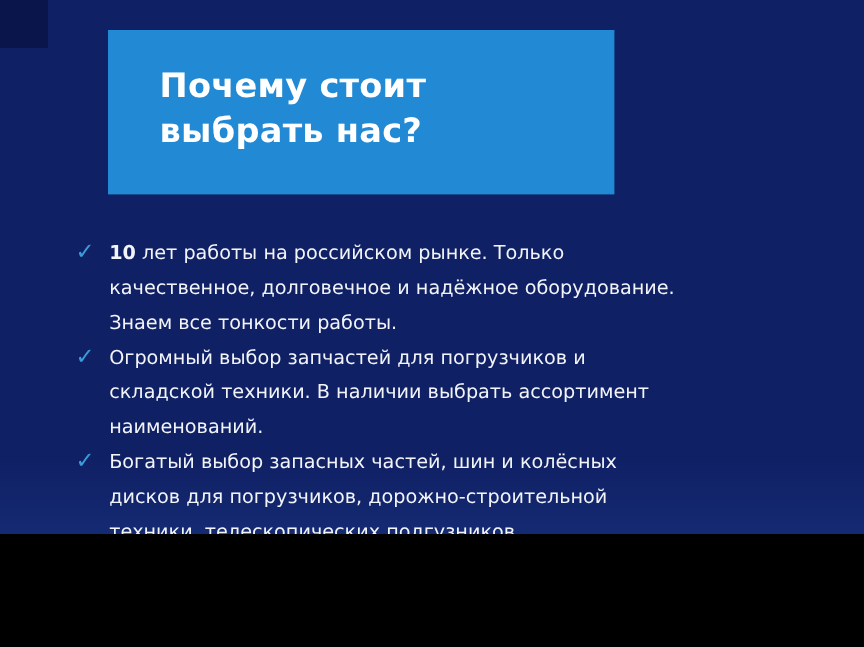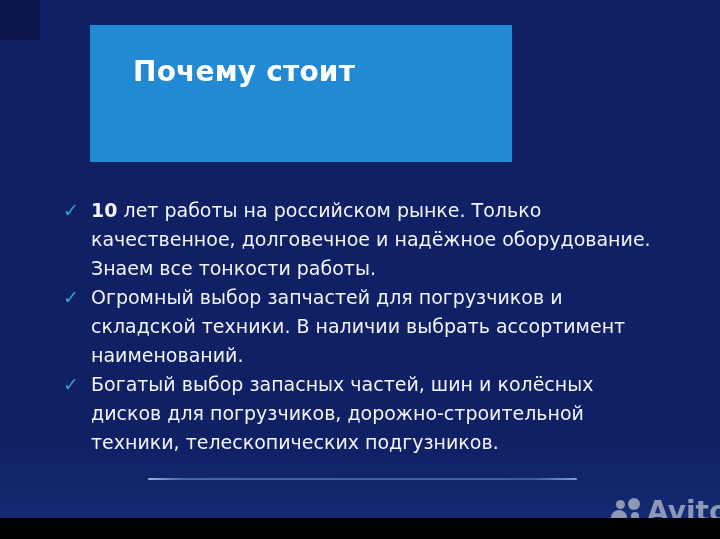--- a/index.html
+++ b/index.html
@@ -1,19 +1,19 @@
 <!DOCTYPE html>
 <html style="--background: #102065; --header-box: #2289d4; --title-text: #ffffff; --body-text: #f2f4f8; --check: #3e9bd9; --divider: #45629f; --watermark: #8d97b6;"><head>
 <meta charset="utf-8">
 <style>
   html, body { margin: 0; padding: 0; background: #000; }
   .slide {
     position: relative;
     width: 720px;
-    height: 518px;
+    height: 445px;
     overflow: hidden;
     background: linear-gradient(180deg, var(--background, #102065) 0%, var(--background, #102065) 86%, #142a72 100%);
     font-family: "DejaVu Sans", "Liberation Sans", sans-serif;
   }
   .corner-shade {
     position: absolute; left: 0; top: 0;
     width: 40px; height: 40px;
     background: rgba(2, 8, 45, 0.45);
   }
   .header-box {
@@ -41,21 +41,21 @@
   }
   .bullet { display: flex; align-items: flex-start; }
   .check-icon {
     flex: 0 0 28px;
     font-size: 19px;
     line-height: 29px;
     color: var(--check, #3e9bd9);
   }
   .bullet-text {
     margin: 0;
-    font-size: 19px;
+    font-size: 16px;
     line-height: 29px;
     color: var(--body-text, #f2f4f8);
     white-space: pre-line;
   }
   .bullet-text .lead { font-weight: bold; white-space: normal; }
   .divider {
     position: absolute;
     left: 148px; top: 478px;
     width: 429px; height: 2px;
     border-radius: 1px;
@@ -84,20 +84,21 @@
 </head>
 <body>
 
 <div class="slide">
 
   <div class="corner-shade"></div>
 
   <div class="header-box">
     <h1 class="title">
       <span class="title-line">Почему стоит</span>
+      <span class="title-line">выбрать нас?</span>
     </h1>
   </div>
 
   <ul class="bullets">
     <li class="bullet">
       <span class="check-icon">✓</span>
       <p class="bullet-text"><b class="lead">10</b><span> лет работы на российском рынке. Только
 качественное, долговечное и надёжное оборудование.
 Знаем все тонкости работы.</span></p>
     </li>

